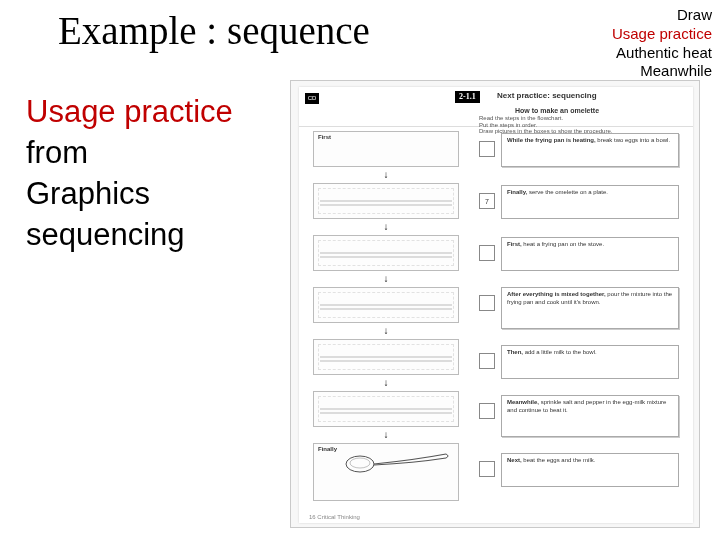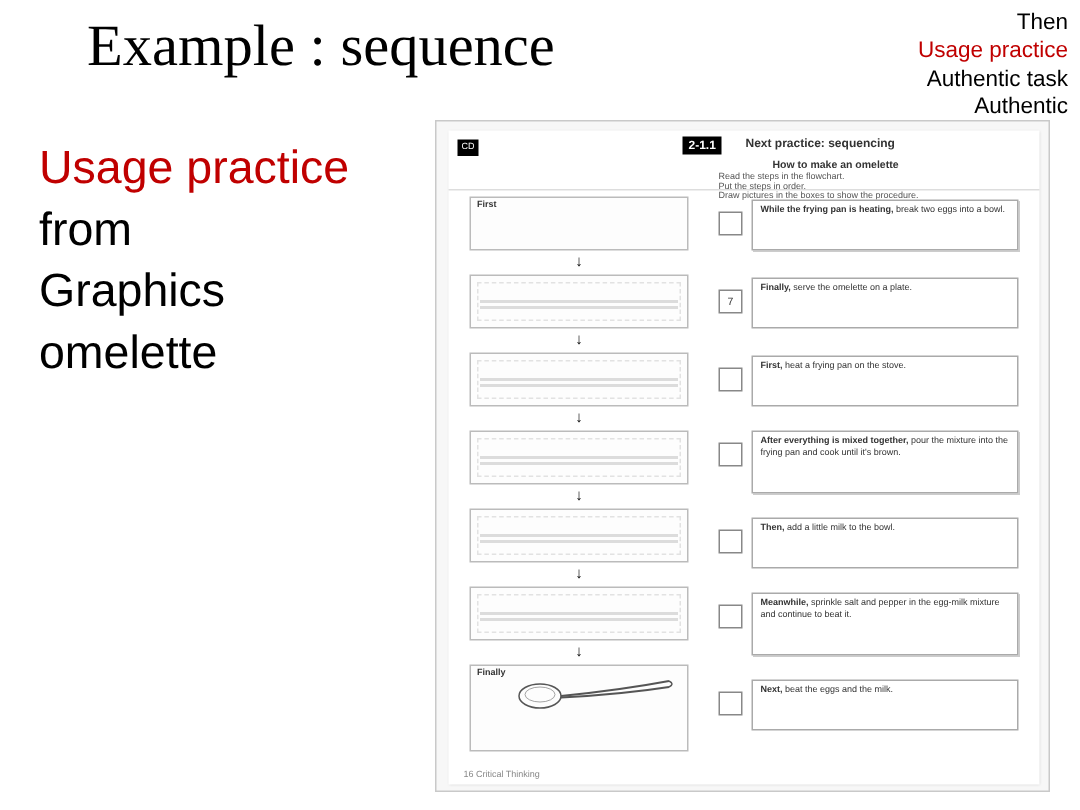--- a/index.html
+++ b/index.html
@@ -8,21 +8,21 @@
   .title { position: absolute; left: 58px; top: 8px; font-family: Georgia, 'Times New Roman', serif; font-size: 39px; color: #000; }
   .navlist { position: absolute; right: 8px; top: 6px; text-align: right; font-size: 15px; line-height: 1.25; color: #000; }
   .navlist div { white-space: nowrap; }
   .navlist .active { color: #c00000; }
   .sidetext { position: absolute; left: 26px; top: 92px; font-size: 31px; color: #000; line-height: 1.32; }
   .sidetext .highlight { color: #c00000; }
   .worksheet { position: absolute; left: 290px; top: 80px; width: 410px; height: 448px; border: 1px solid #c9c9c9; background: #f7f7f7; }
   .page { position: absolute; left: 8px; top: 6px; width: 394px; height: 436px; background: #fff; box-shadow: 0 0 2px rgba(0,0,0,0.15); }
   .page-header { position: relative; height: 40px; border-bottom: 1px solid #ddd; }
   .cd-badge { position: absolute; left: 6px; top: 6px; width: 14px; height: 11px; background: #000; color: #fff; font-size: 6px; text-align: center; line-height: 11px; }
-  .unit-badge { position: absolute; left: 156px; top: 4px; height: 12px; background: #000; color: #fff; font-size: 8px; padding: 0 4px; line-height: 12px; font-weight: bold; }
+  .unit-badge { position: absolute; left: 156px; top: 4px; height: 12px; background: #000; color: #fff; font-size: 8px; padding: 0 4px; line-height: 12px; font-weight: bold; font-family: Liberation Serif, serif; }
   .unit-title { position: absolute; left: 198px; top: 4px; font-size: 8px; font-weight: bold; color: #333; }
   .omelette-title { position: absolute; left: 216px; top: 20px; font-size: 7px; font-weight: bold; color: #333; }
   .instructions { position: absolute; left: 180px; top: 28px; font-size: 6px; color: #555; line-height: 1.1; }
   .columns { position: absolute; left: 0; top: 40px; width: 394px; height: 396px; }
   .leftcol { position: absolute; left: 0; top: 0; width: 170px; height: 386px; }
   .rightcol { position: absolute; left: 180px; top: 0; width: 206px; height: 386px; }
   .flow-box { position: absolute; left: 14px; width: 146px; height: 36px; border: 1px solid #bbb; background: #fdfdfd; }
   .flow-box.sketch::after { content: ""; position: absolute; inset: 4px; border: 1px dashed #e2e2e2; }
   .flow-label { position: absolute; left: 4px; top: 2px; font-size: 6px; font-weight: bold; color: #333; }
   .flow-scribble { position: absolute; left: 6px; bottom: 4px; right: 6px; height: 14px; }
@@ -38,31 +38,31 @@
   .spoon { position: absolute; left: 30px; top: 2px; width: 110px; height: 30px; }
   .spoon svg { width: 110px; height: 30px; }
 </style>
 </head>
 <body>
 <div class="slide">
 
 <div class="title">Example : sequence</div>
 
 <div class="navlist">
-  <div>Then</div>
+  <div>Draw</div>
   <div class="active">Usage practice</div>
-  <div>Authentic task</div>
-  <div>Authentic</div>
+  <div>Authentic heat</div>
+  <div>Meanwhile</div>
 </div>
 
 <div class="sidetext">
   <div class="highlight">Usage practice</div>
   <div>from</div>
   <div>Graphics</div>
-  <div>omelette</div>
+  <div>sequencing</div>
 </div>
 
 <div class="worksheet">
   <div class="page">
     <div class="page-header">
       <div class="cd-badge">CD</div>
       <div class="unit-badge">2-1.1</div>
       <div class="unit-title">Next practice: sequencing</div>
       <div class="omelette-title">How to make an omelette</div>
       <div class="instructions">

